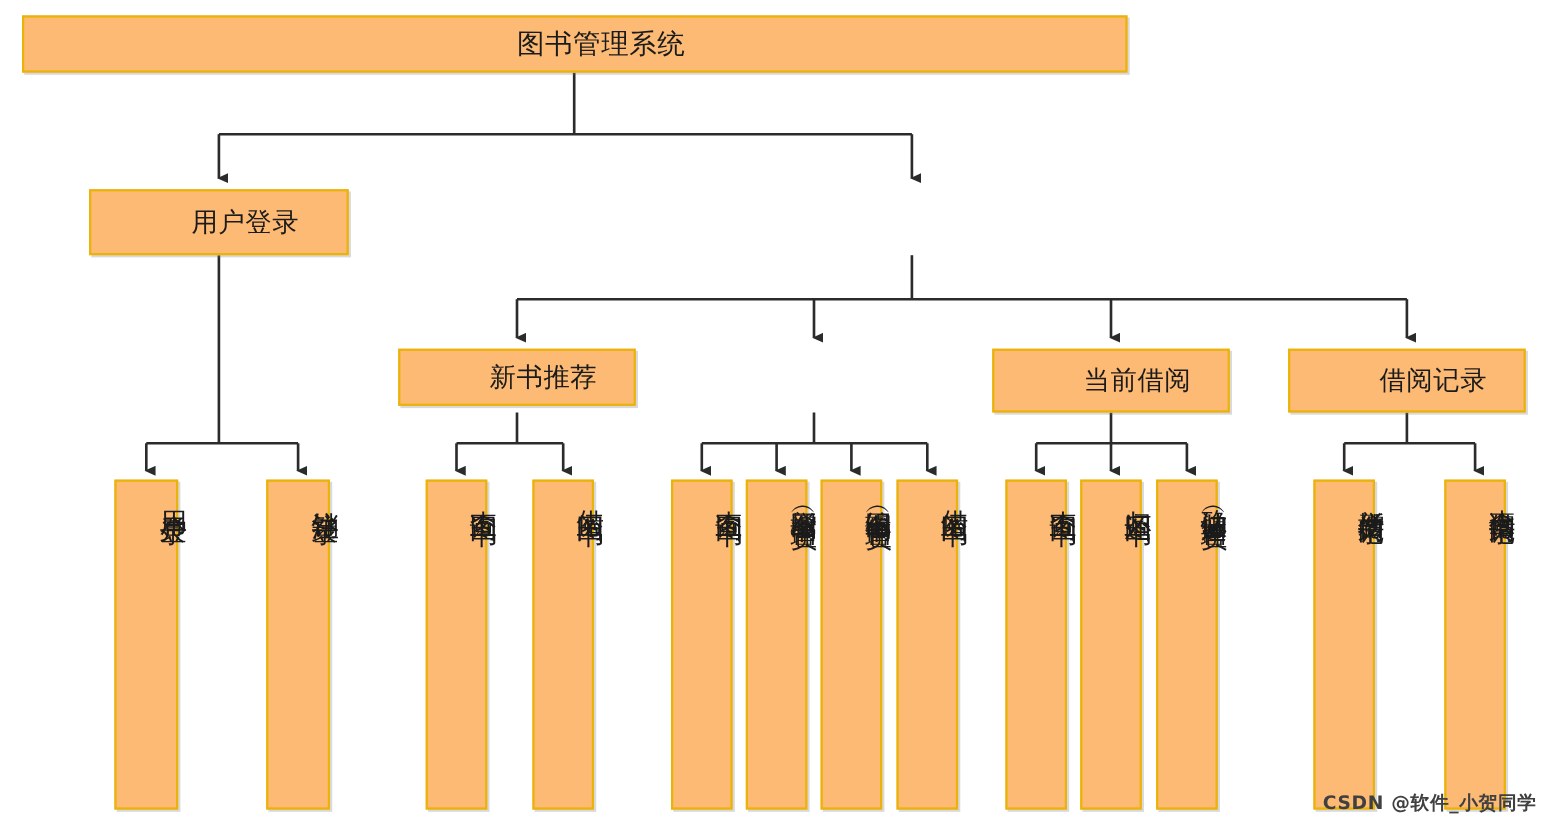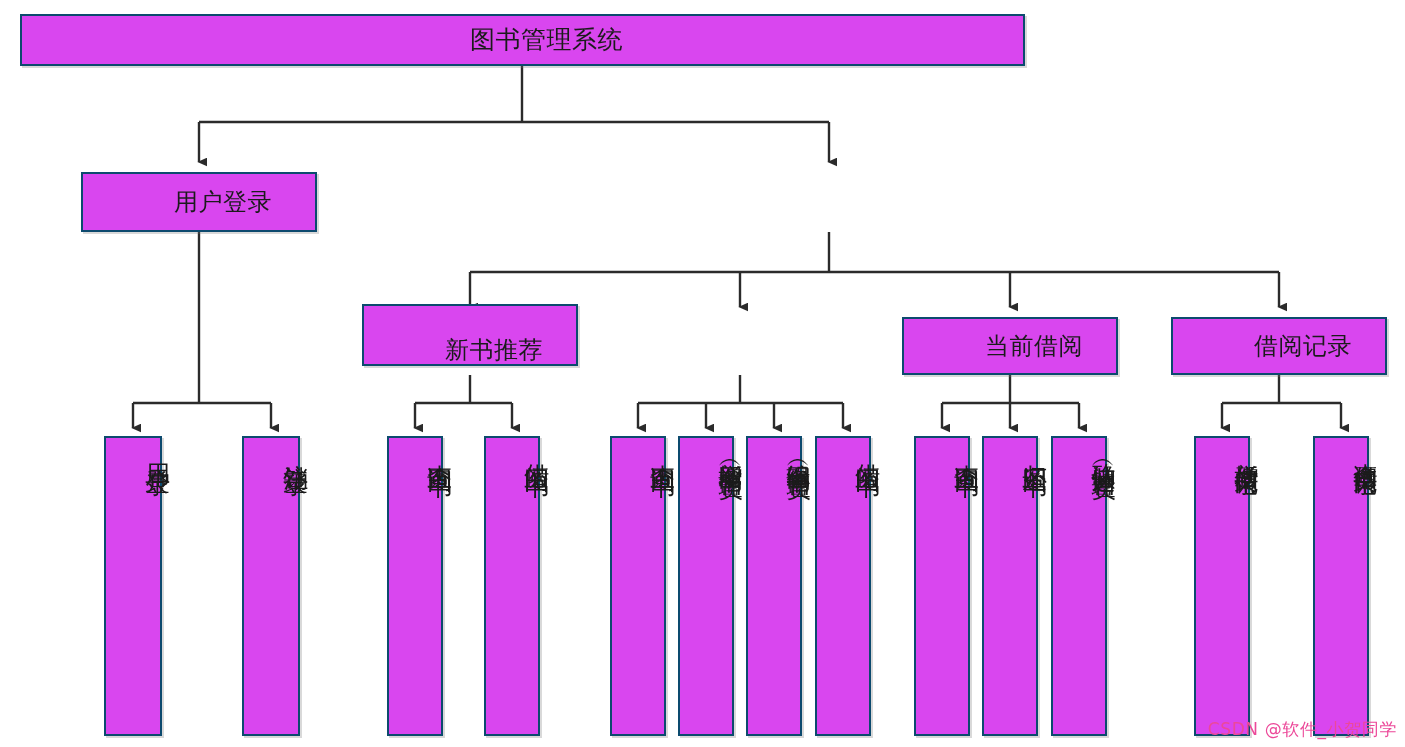--- a/index.html
+++ b/index.html
@@ -16,22 +16,22 @@
   }
   svg.wires{
     position:absolute;
     left:0;top:0;
     width:1405px;height:747px;
     pointer-events:none;
   }
   .node{
     position:absolute;
     box-sizing:border-box;
-    border:2px solid #0c4a6e;
-    background:#d946ef;
+    border:2px solid #eab308;
+    background:#fdba74;
     display:flex;
     align-items:center;
     justify-content:center;
     color:#1b1b1b;
     box-shadow:2px 2px 0 rgba(120,120,120,.28);
     padding-left:48px;
   }
   .node .label{
     display:block;
     text-align:center;
@@ -61,24 +61,25 @@
   }
   .node.v.tall .label{
     font-size:24px;
     letter-spacing:2px;
   }
   .watermark{
     position:absolute;
     right:8px;
     bottom:6px;
     font-size:17px;
-    color:#ec4899;
+    color:#404040;
     letter-spacing:.6px;
     white-space:nowrap;
     user-select:none;
+    font-weight:bold;
   }
 </style>
 </head>
 <body>
 
 <div id="canvas">
 
   <svg class="wires" viewBox="0 0 1405 747">
     <defs>
       <marker id="arrow" markerWidth="11" markerHeight="11" refX="4.5" refY="8.4" orient="auto" markerUnits="userSpaceOnUse">
@@ -130,21 +131,21 @@
   </svg>
 
   <div class="node root h" style="left:20px;top:14px;width:1005px;height:52px;">
     <span class="label">图书管理系统</span>
   </div>
 
   <div class="node h" style="left:81px;top:172px;width:236px;height:60px;">
     <span class="label">用户登录</span>
   </div>
 
-  <div class="node h" style="left:362px;top:304px;width:216px;height:62px;align-items:flex-end;">
+  <div class="node h" style="left:362px;top:317px;width:216px;height:52px;">
     <span class="label">新书推荐</span>
   </div>
   <div class="node h" style="left:902px;top:317px;width:216px;height:58px;">
     <span class="label">当前借阅</span>
   </div>
   <div class="node h" style="left:1171px;top:317px;width:216px;height:58px;">
     <span class="label">借阅记录</span>
   </div>
 
   <div class="node v" style="left:104px;top:436px;width:58px;height:300px;">

